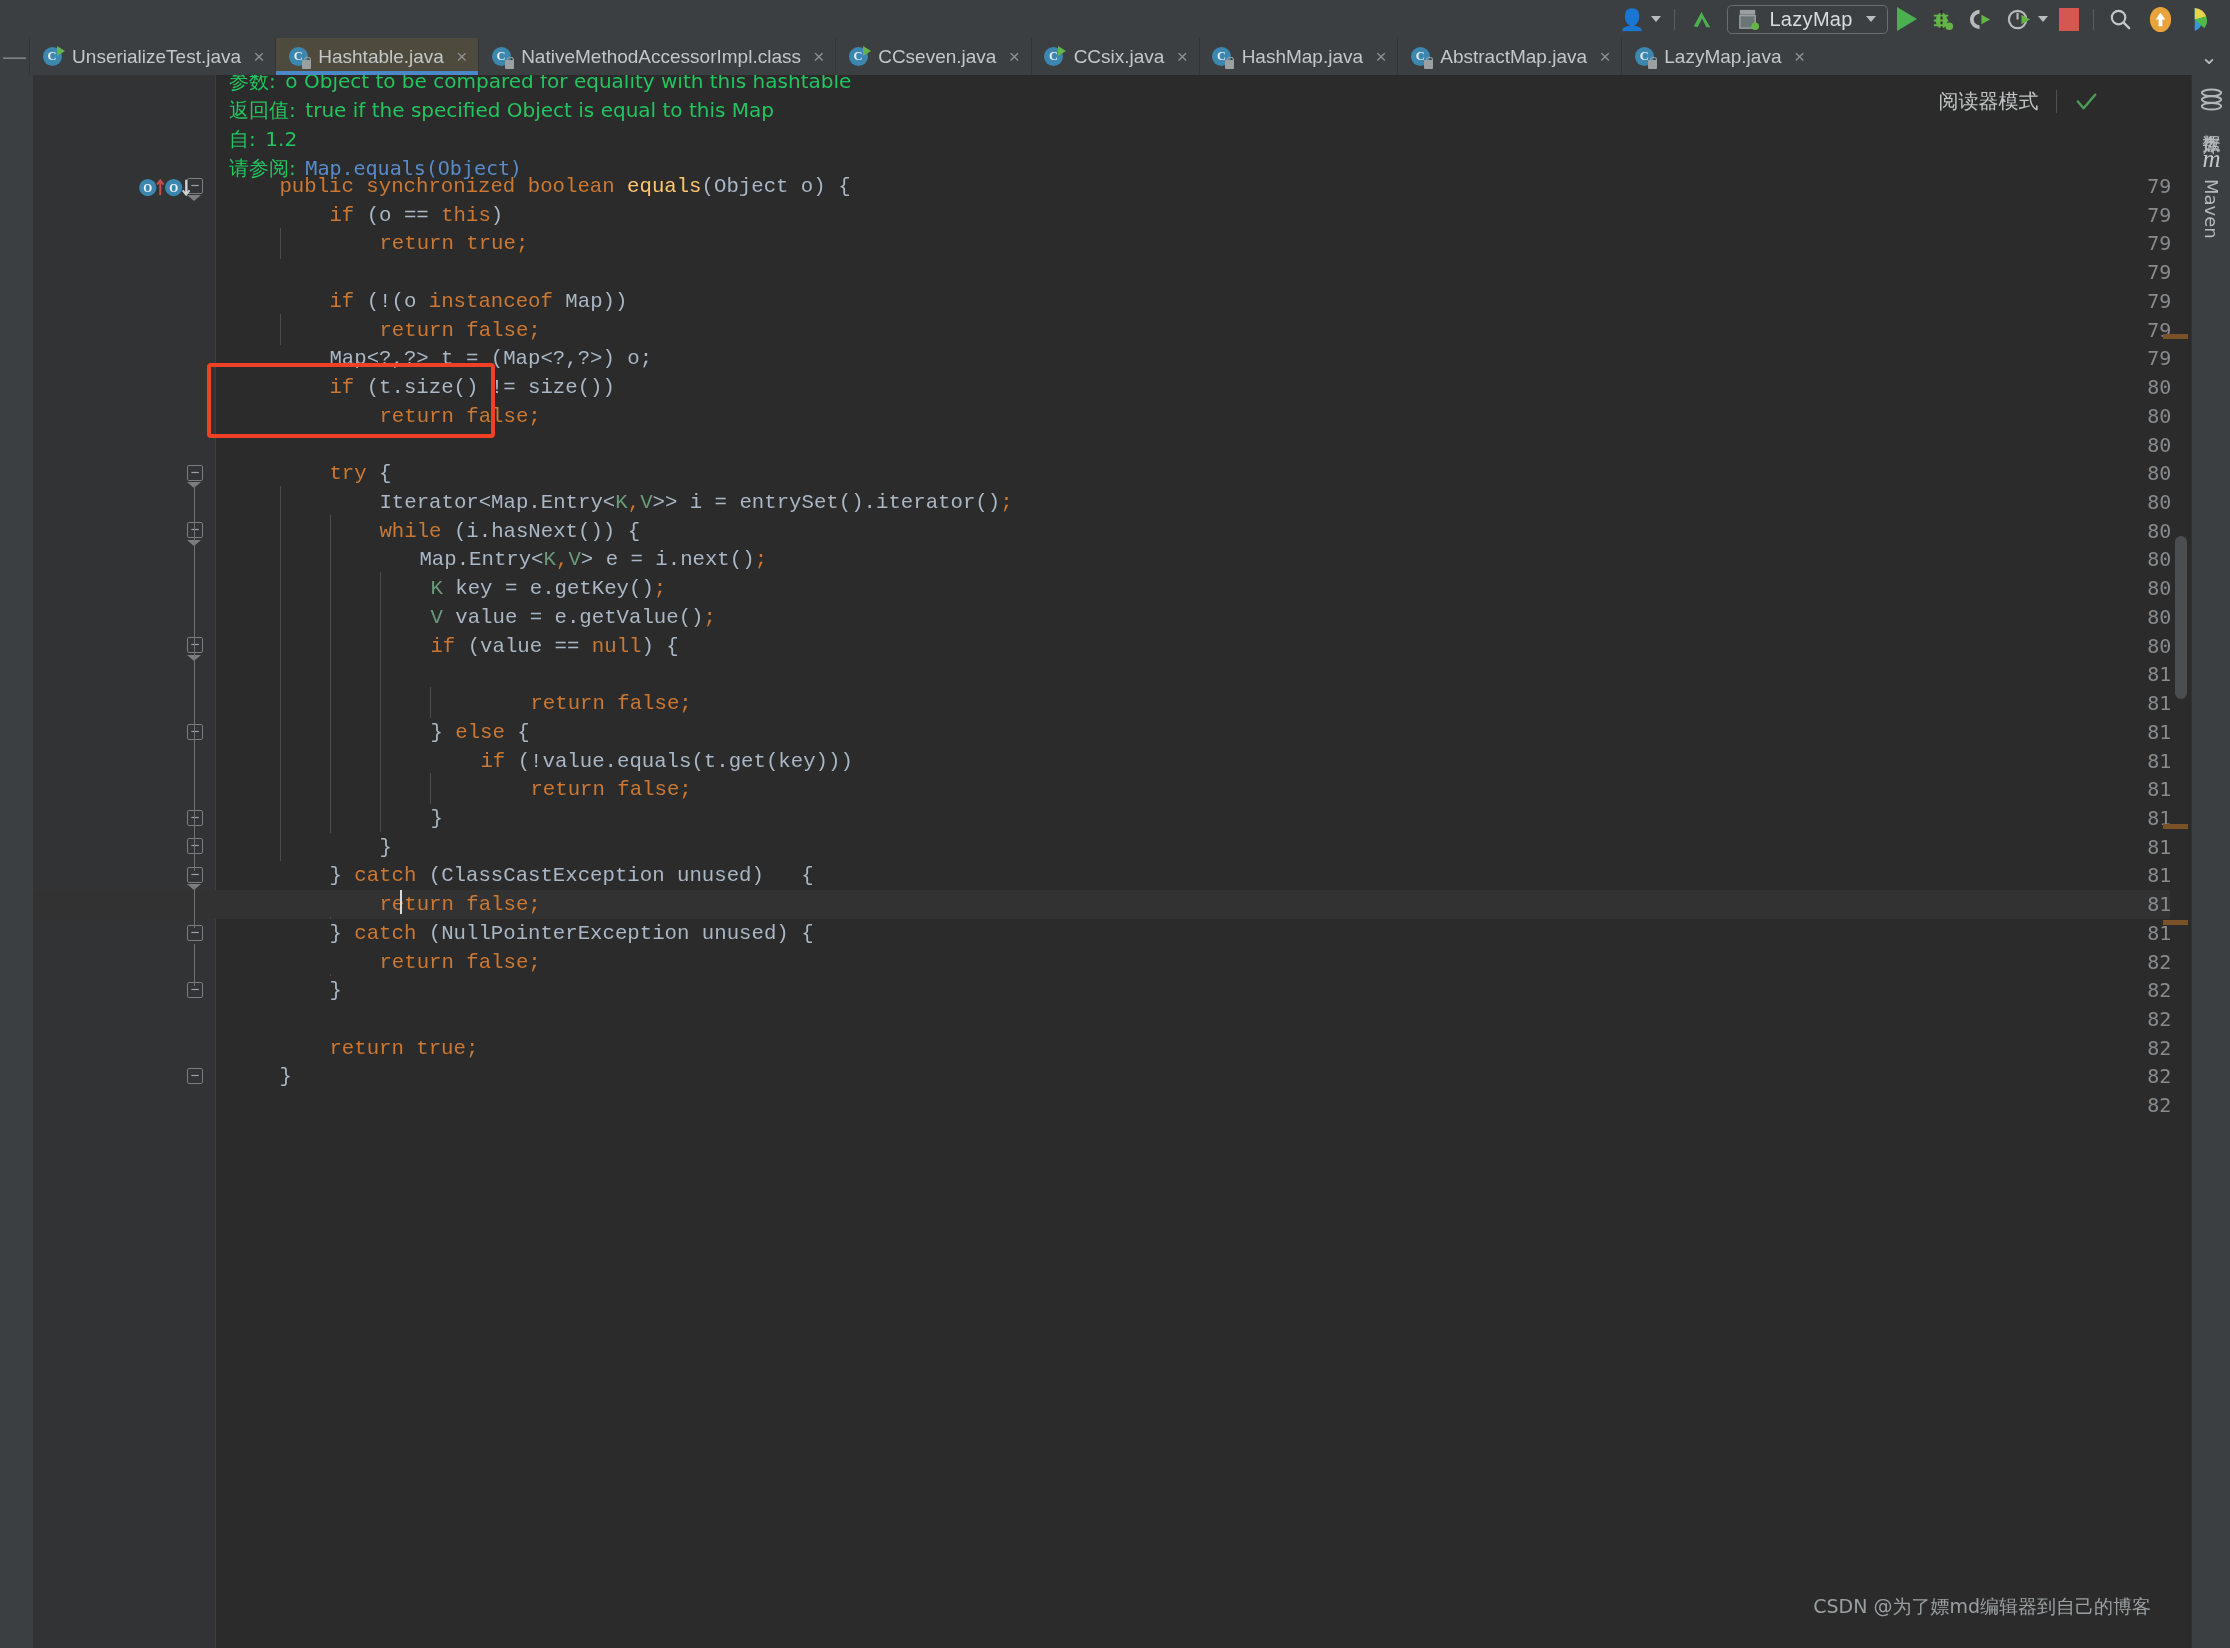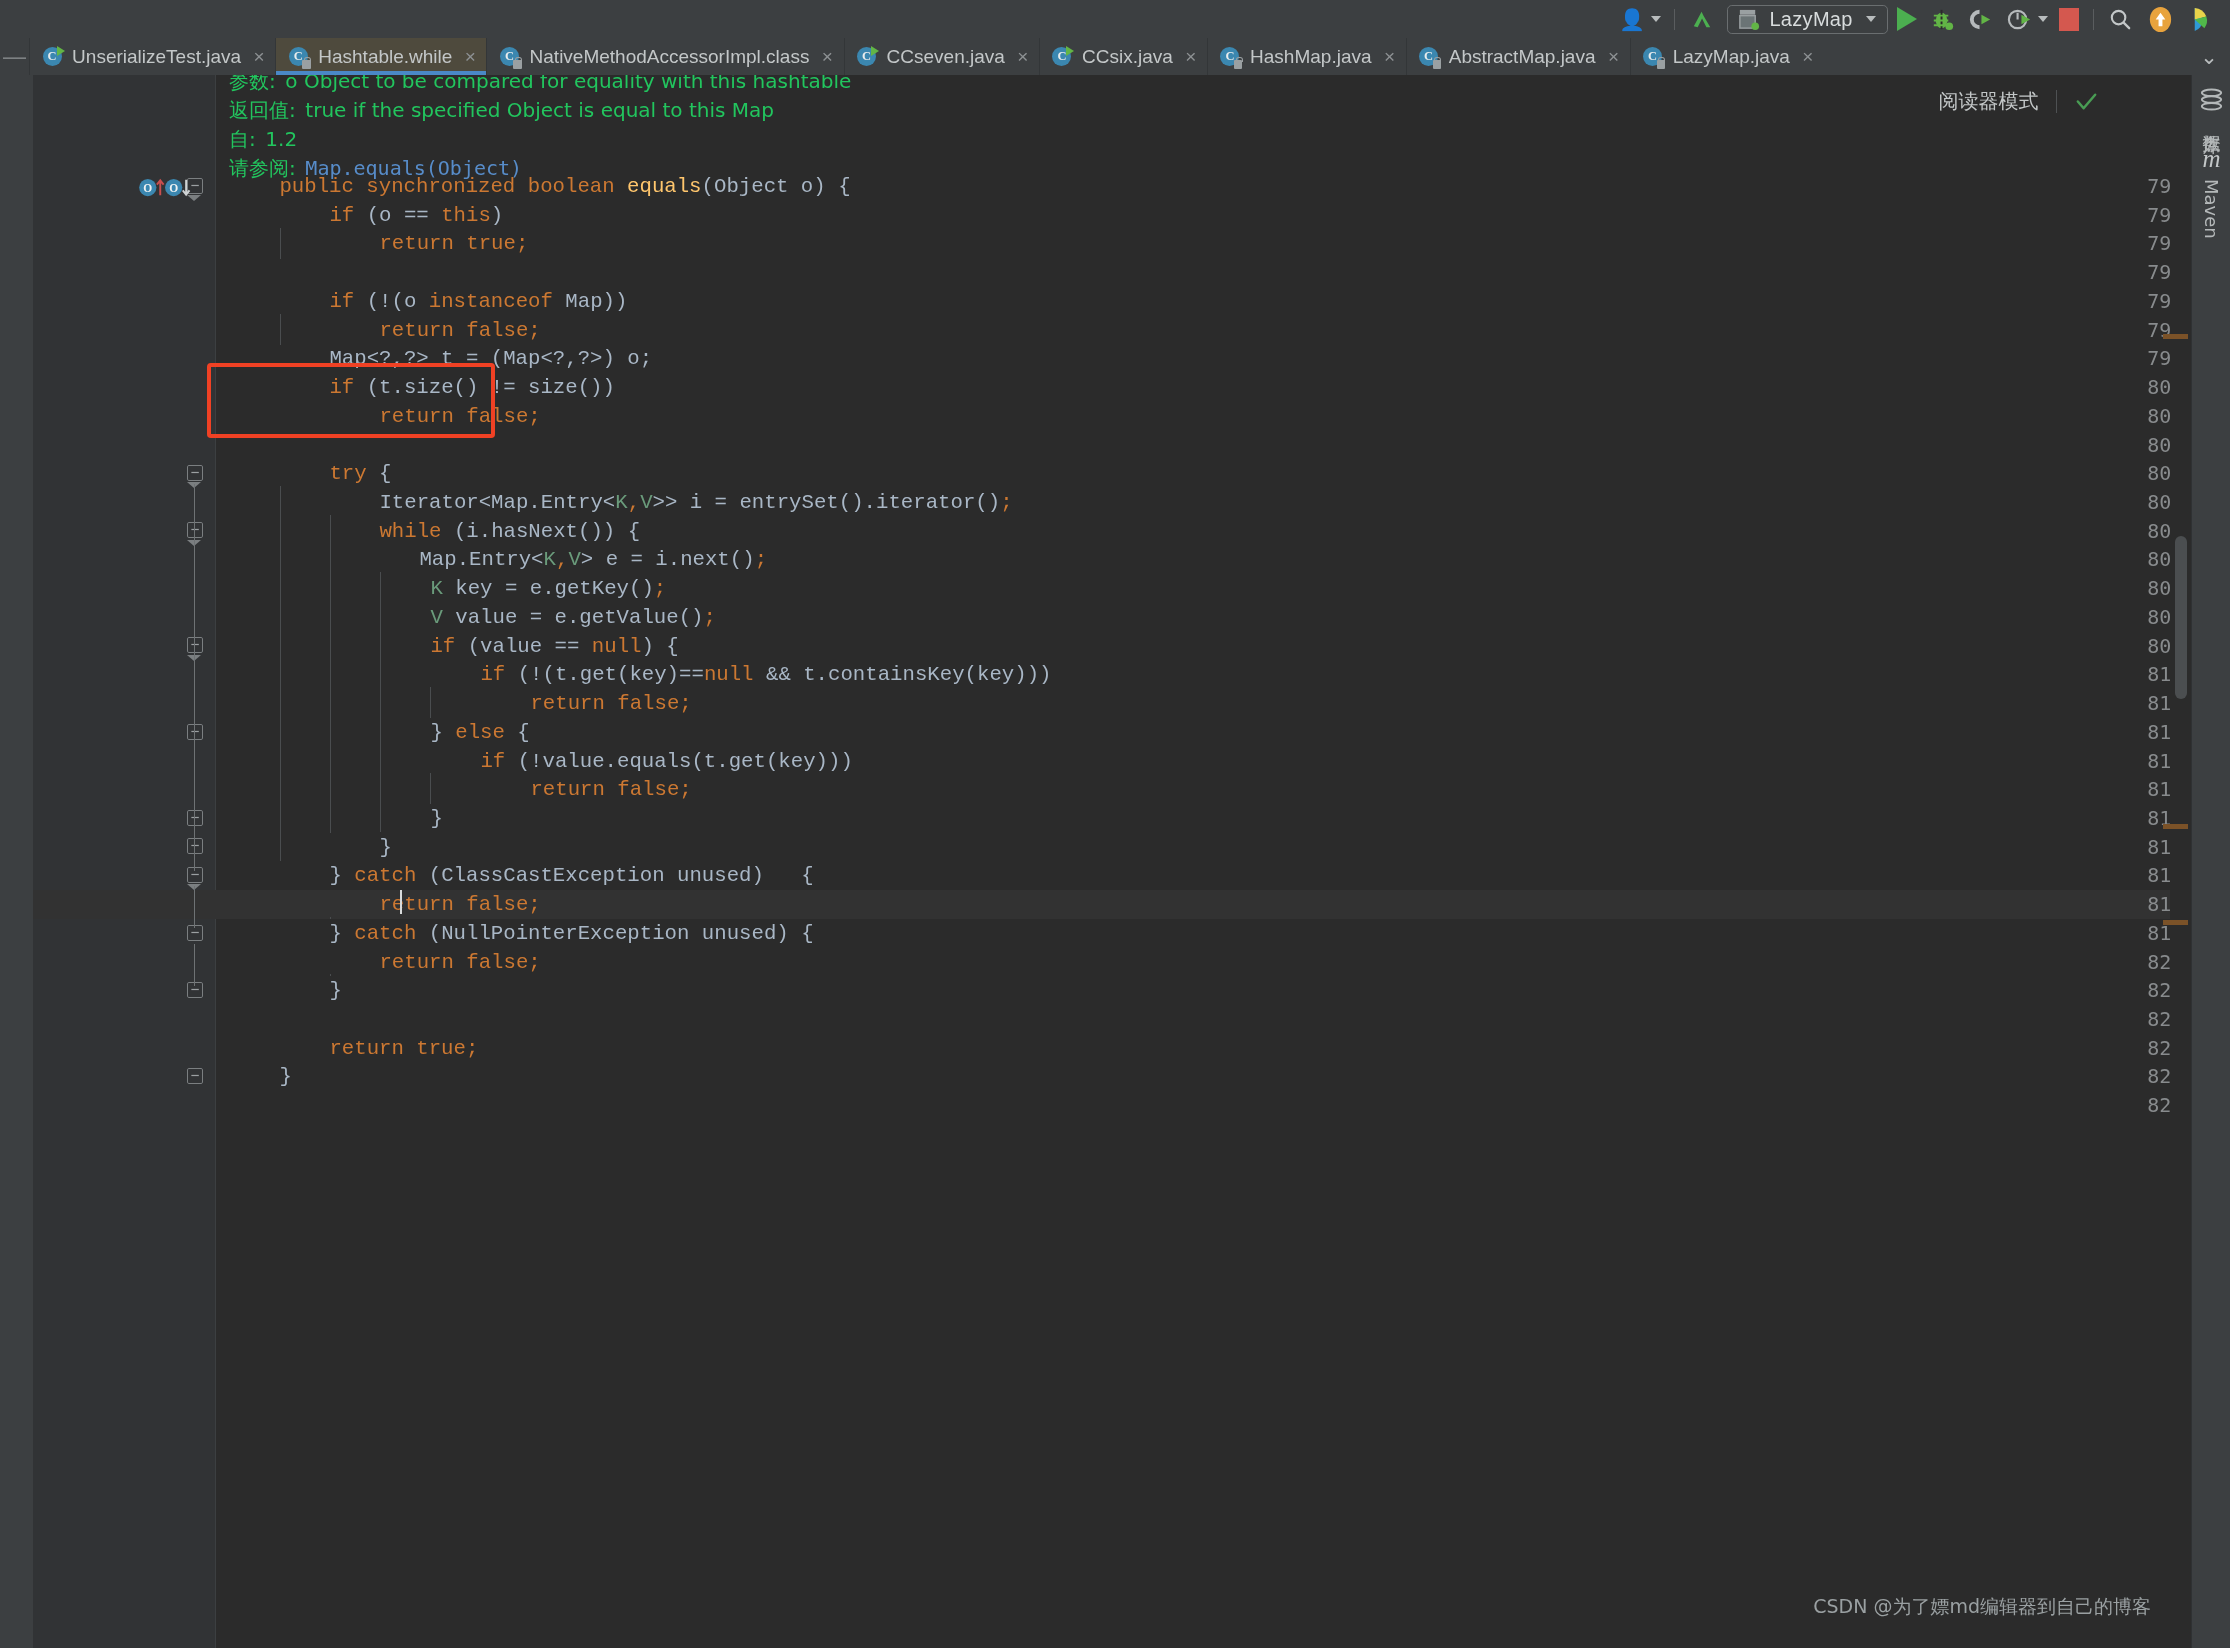--- a/index.html
+++ b/index.html
@@ -260,21 +260,21 @@
             <span class="runflag"></span>
           </span>
           <span class="tab-label">UnserializeTest.java</span>
           <span class="tab-close">×</span>
         </div>
         <div class="tab active">
           <span class="jicon">
             <span class="disc">C</span>
             <span class="lock"></span>
           </span>
-          <span class="tab-label">Hashtable.while</span>
+          <span class="tab-label">Hashtable.java</span>
           <span class="tab-close">×</span>
         </div>
         <div class="tab">
           <span class="jicon">
             <span class="disc">C</span>
             <span class="lock"></span>
           </span>
           <span class="tab-label">NativeMethodAccessorImpl.class</span>
           <span class="tab-close">×</span>
         </div>
@@ -353,21 +353,20 @@
         <div class="code" style="top: 298px; left: 100px;"><span class="kw">if</span><span class="id"> (t.size() != size())</span></div>
         <div class="code" style="top: 327px; left: 150px;"><span class="kw">return false;</span></div>
         <div class="code" style="top: 356px; left: 0px;"></div>
         <div class="code" style="top: 384px; left: 100px;"><span class="kw">try</span><span class="id"> {</span></div>
         <div class="code" style="top: 413px; left: 150px;"><span class="id">Iterator&lt;Map.Entry&lt;</span><span class="gen">K</span><span class="kw">,</span><span class="gen">V</span><span class="id">&gt;&gt; i = entrySet().iterator()</span><span class="kw">;</span></div>
         <div class="code" style="top: 442px; left: 150px;"><span class="kw">while</span><span class="id"> (i.hasNext()) {</span></div>
         <div class="code" style="top: 470px; left: 190px;"><span class="id">Map.Entry&lt;</span><span class="gen">K</span><span class="kw">,</span><span class="gen">V</span><span class="id">&gt; e = i.next()</span><span class="kw">;</span></div>
         <div class="code" style="top: 499px; left: 201px;"><span class="gen">K</span><span class="id"> key = e.getKey()</span><span class="kw">;</span></div>
         <div class="code" style="top: 528px; left: 201px;"><span class="gen">V</span><span class="id"> value = e.getValue()</span><span class="kw">;</span></div>
         <div class="code" style="top: 557px; left: 201px;"><span class="kw">if</span><span class="id"> (value == </span><span class="kw">null</span><span class="id">) {</span></div>
-        <div class="code" style="top: 585px; left: 251px;"><span class="kw">if</span><span class="id"> (!(t.get(key)==</span><span class="kw">null</span><span class="id"> &amp;&amp; t.containsKey(key)))</span></div>
         <div class="code" style="top: 614px; left: 301px;"><span class="kw">return false;</span></div>
         <div class="code" style="top: 643px; left: 201px;"><span class="id">} </span><span class="kw">else</span><span class="id"> {</span></div>
         <div class="code" style="top: 672px; left: 251px;"><span class="kw">if</span><span class="id"> (!value.equals(t.get(key)))</span></div>
         <div class="code" style="top: 700px; left: 301px;"><span class="kw">return false;</span></div>
         <div class="code" style="top: 729px; left: 201px;"><span class="id">}</span></div>
         <div class="code" style="top: 758px; left: 150px;"><span class="id">}</span></div>
         <div class="code" style="top: 786px; left: 100px;"><span class="id">} </span><span class="kw">catch</span><span class="id"> (ClassCastException unused)   {</span></div>
         <div class="cur-line-bg" style="top: 815px;"></div>
         <div class="cur-line-bg" style="position: absolute; left: -183px; width: 183px; height: 29px; background: rgb(50, 50, 50); top: 815px;"></div>
         <div class="code" style="top: 815px; left: 150px;"><span class="kw">return false;</span></div>

